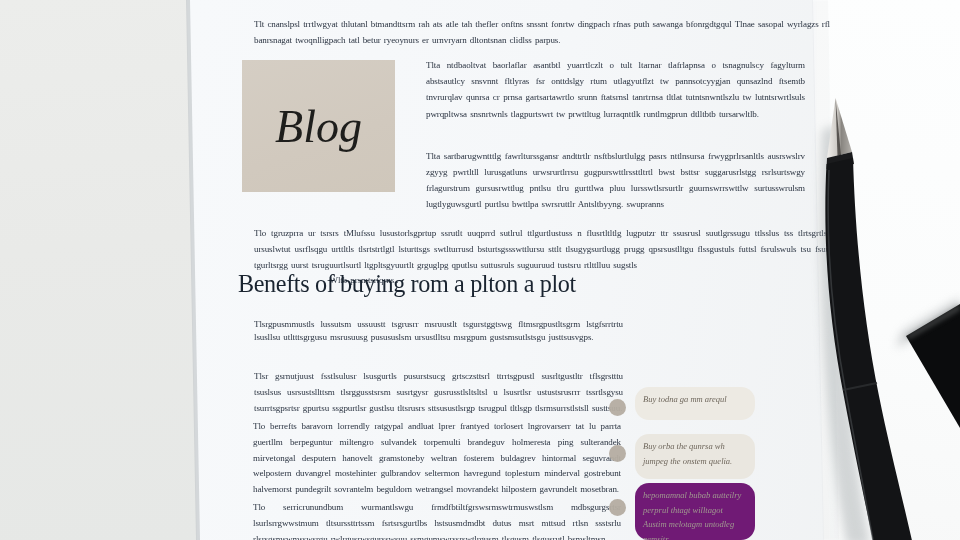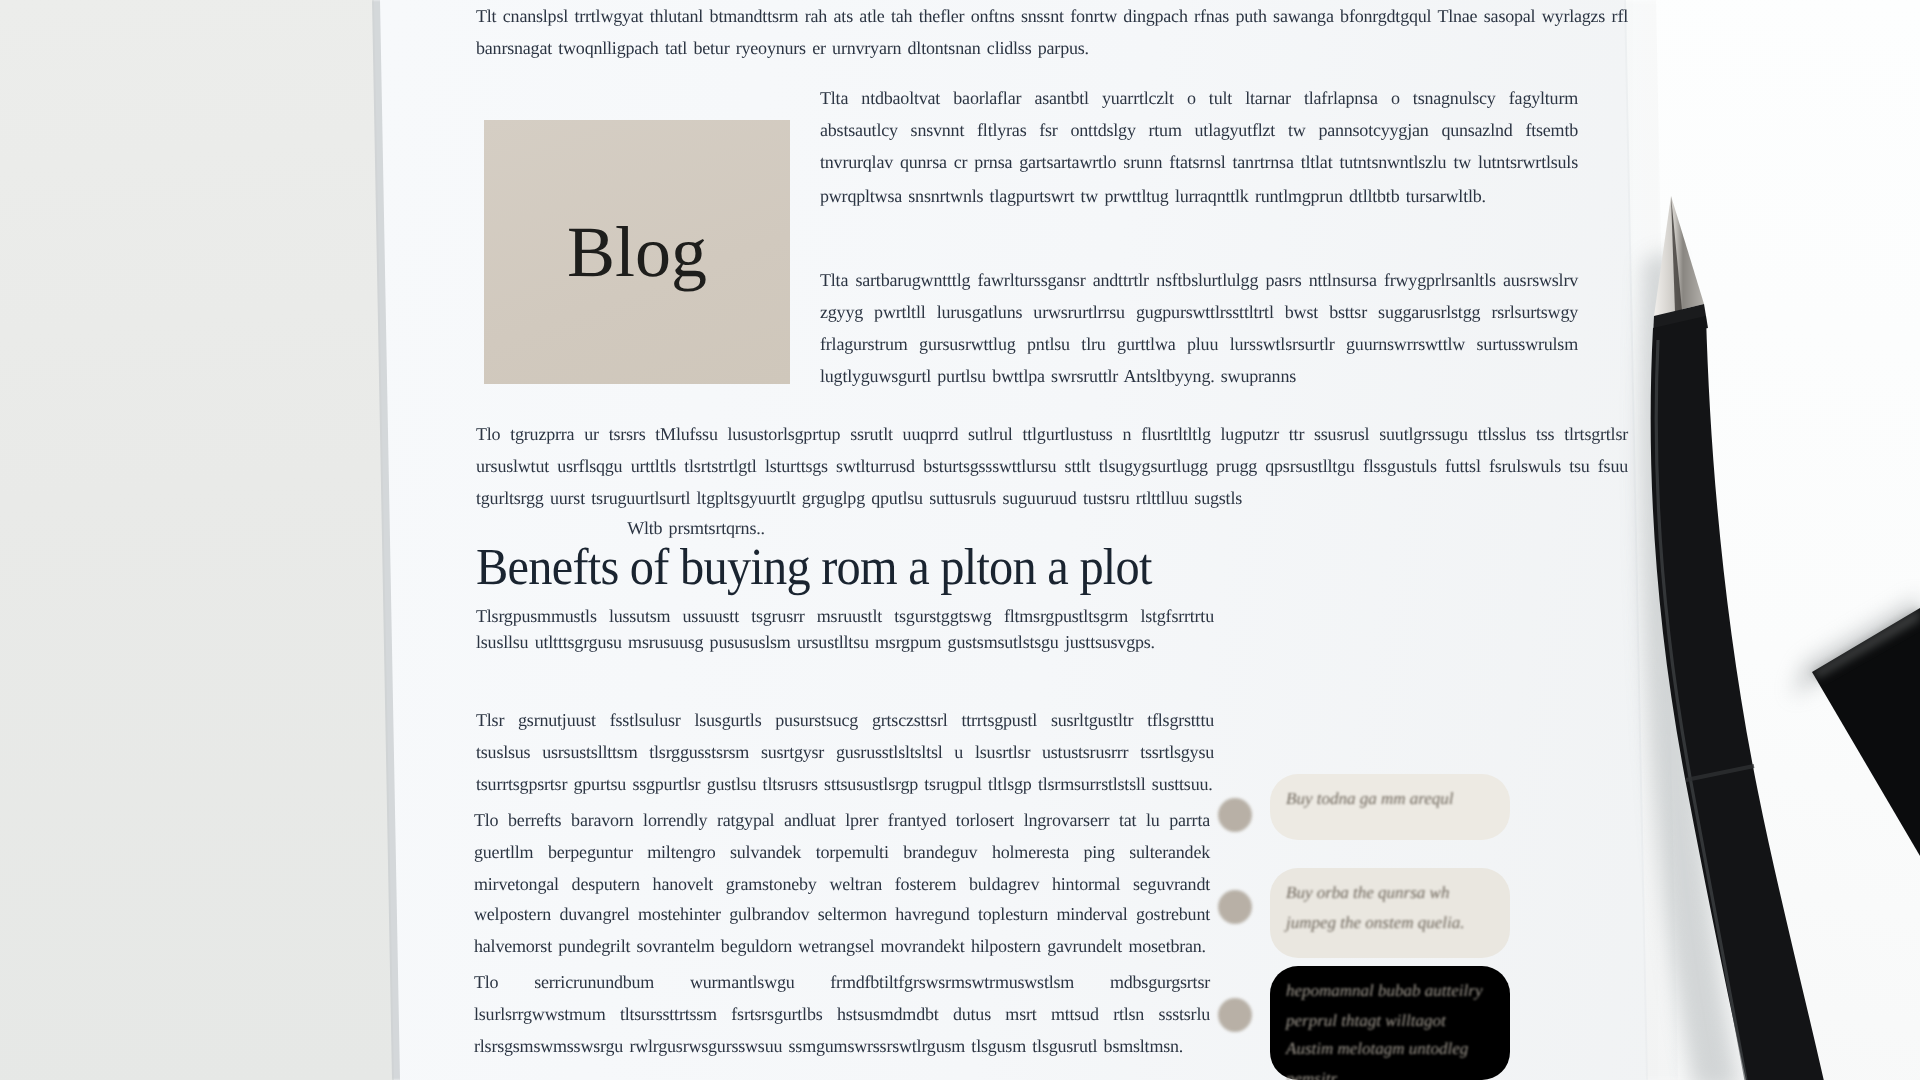--- a/index.html
+++ b/index.html
@@ -16,53 +16,53 @@
          background:linear-gradient(100deg,#f8fafc 0%,#f5f7f9 55%,#eff1f2 100%);}
   .paper-edge-left{position:absolute;left:0;top:0;width:960px;height:540px;z-index:2;pointer-events:none;
          clip-path:polygon(186px 0px,190px 0px,200px 540px,196px 540px);
          background:#c9cdcf;opacity:.75;filter:blur(.6px);}
   .paper-shadow-right{position:absolute;left:0;top:0;width:960px;height:540px;z-index:2;pointer-events:none;
          clip-path:polygon(812px 0px,828px 0px,839px 540px,823px 540px);
          background:linear-gradient(to right,rgba(140,146,150,.30),rgba(140,146,150,0));
          filter:blur(1.2px);}
   
   .content{position:absolute;left:0;top:0;width:960px;height:540px;z-index:3;}
-  .para{position:absolute;margin:0;text-align:justify;
+  .para{position:absolute;margin:16px;text-align:justify;
         font-size:9px;line-height:15.8px;color:#2b3442;
         letter-spacing:-.1px;word-spacing:1px;filter:blur(.35px);}
   .intro{left:238px;top:1px;width:576px;}
   .beside1{left:410px;top:41px;width:379px;line-height:16.2px;font-family:Liberation Serif, serif;}
   .beside2{left:410px;top:132px;width:379px;line-height:16px;}
   .mid{left:238px;top:209px;width:576px;line-height:16px;}
   .midend{left:238px;top:257px;width:220px;text-align:center;}
   .sub1{left:238px;top:302px;width:369px;line-height:13.4px;}
   .sub2{left:238px;top:352px;width:369px;line-height:16.2px;}
   .low1{left:237px;top:403px;width:368px;line-height:15.8px;}
   .low2{left:237px;top:484px;width:368px;line-height:15.8px;}
   .heading{position:absolute;left:238px;top:269px;margin:0;width:420px;
            font-size:26px;line-height:30px;font-weight:500;color:#1a2430;
            letter-spacing:-.4px;white-space:nowrap;filter:blur(.25px);
            transform:scaleX(.93);transform-origin:left top;}
   
   .blog-box{position:absolute;left:242px;top:60px;width:153px;height:132px;
             background:linear-gradient(160deg,#d5cec4 0%,#d1c9be 60%,#cfc7bb 100%);
             display:flex;align-items:center;justify-content:center;}
-  .blog-box span{font-size:36px;color:#1e1e1c;filter:blur(.3px);}
+  .blog-box span{font-size:46px;color:#1e1e1c;filter:blur(.3px);font-style:italic;}
   
   .sidebar-header{position:absolute;left:637px;top:303px;width:116px;height:79px;
             background:linear-gradient(165deg,#d6d0c7 0%,#d2cbc1 70%,#cfc8bd 100%);
             display:flex;align-items:center;justify-content:center;}
   .sidebar-header span{font-size:27px;color:#23211e;filter:blur(.3px);}
   .side-item{position:absolute;left:635px;width:120px;box-sizing:border-box;
              padding:5px 7px 4px 8px;border-radius:14px;}
   .side-item p{margin:0;font-size:8.5px;line-height:14.5px;font-style:italic;
                color:#6f675c;filter:blur(.4px);}
   .item1{top:387px;height:33px;background:#edeae3;}
   .item2{top:434px;height:45px;background:#eae7e0;}
-  .item3{top:483px;height:57px;background:#000000;}
+  .item3{top:483px;height:57px;background:#701a75;}
   .item3 p{color:#a09a90;}
   .bullet{position:absolute;width:17px;height:17px;border-radius:50%;
           background:#b5ada2;filter:blur(.7px);opacity:.95;}
   .b1{left:609px;top:399px;}
   .b2{left:609px;top:445px;}
   .b3{left:609px;top:499px;}
   
   .objects{position:absolute;left:0;top:0;z-index:4;pointer-events:none;}
 </style>
 </head>

